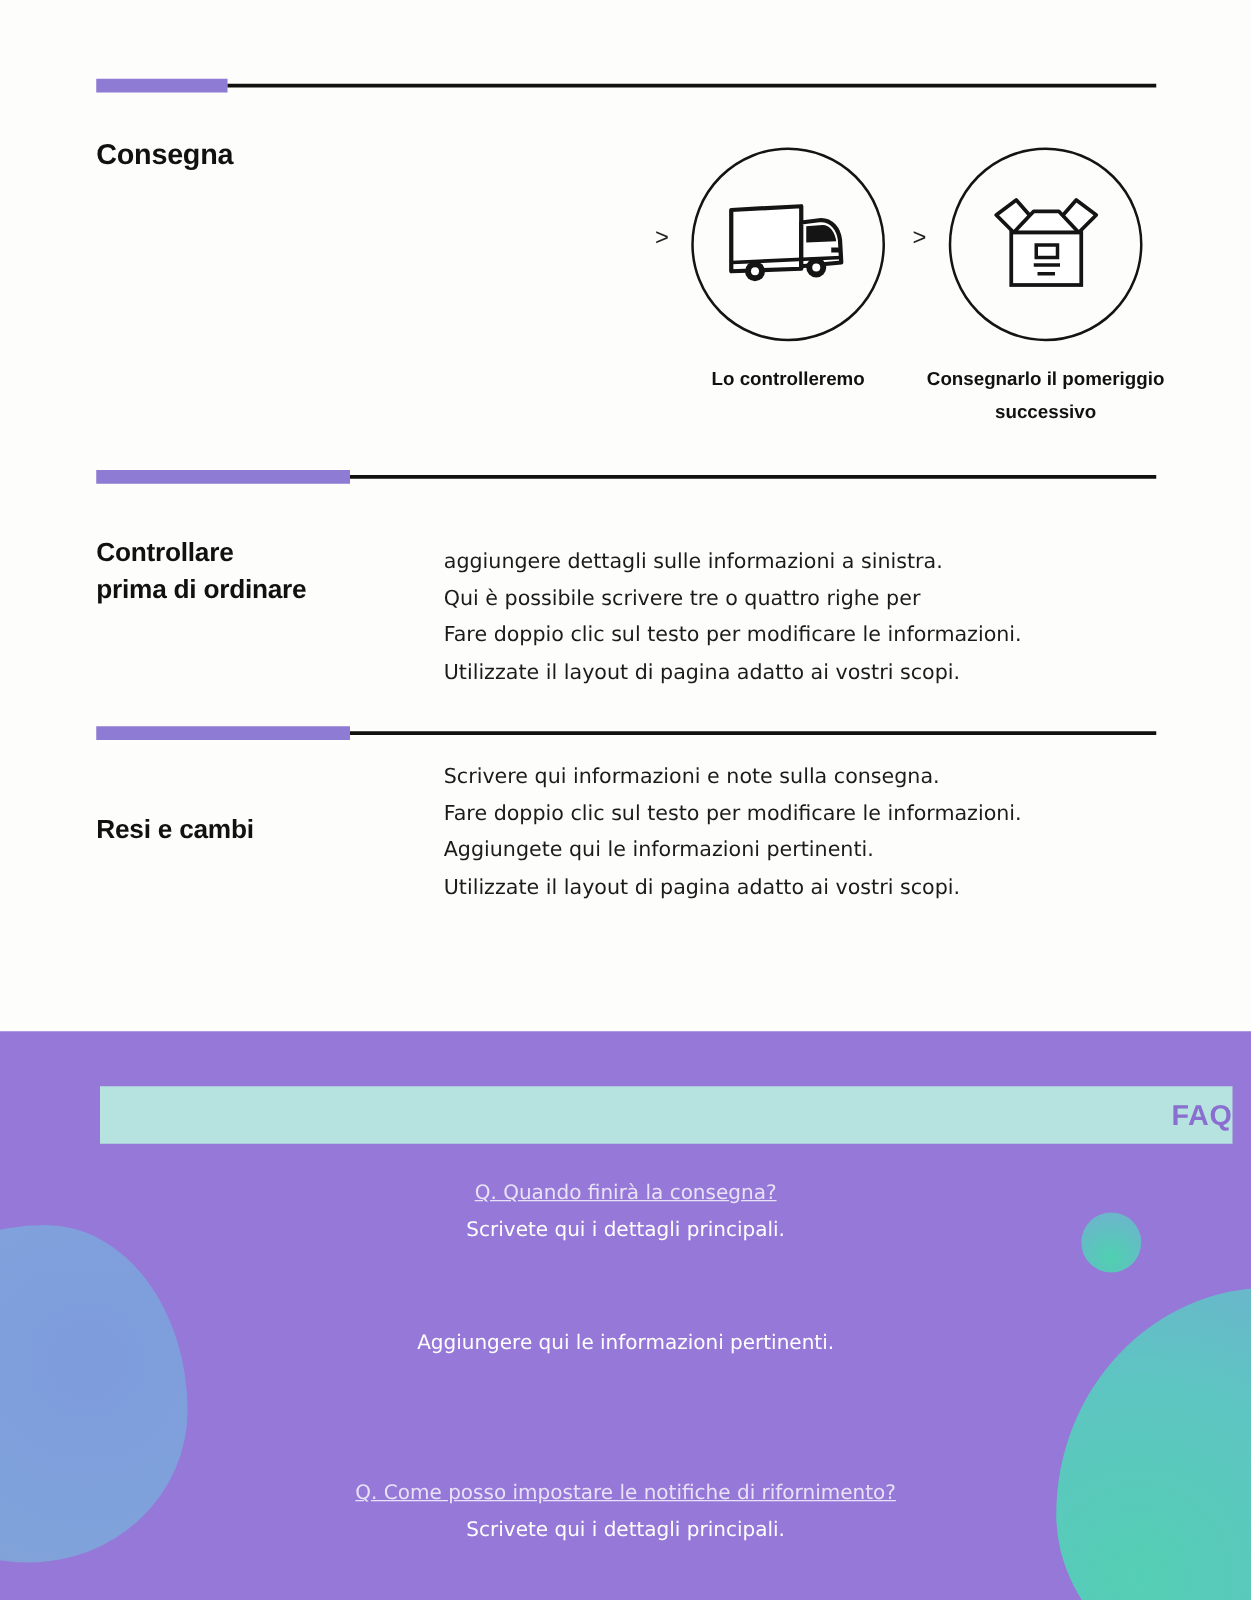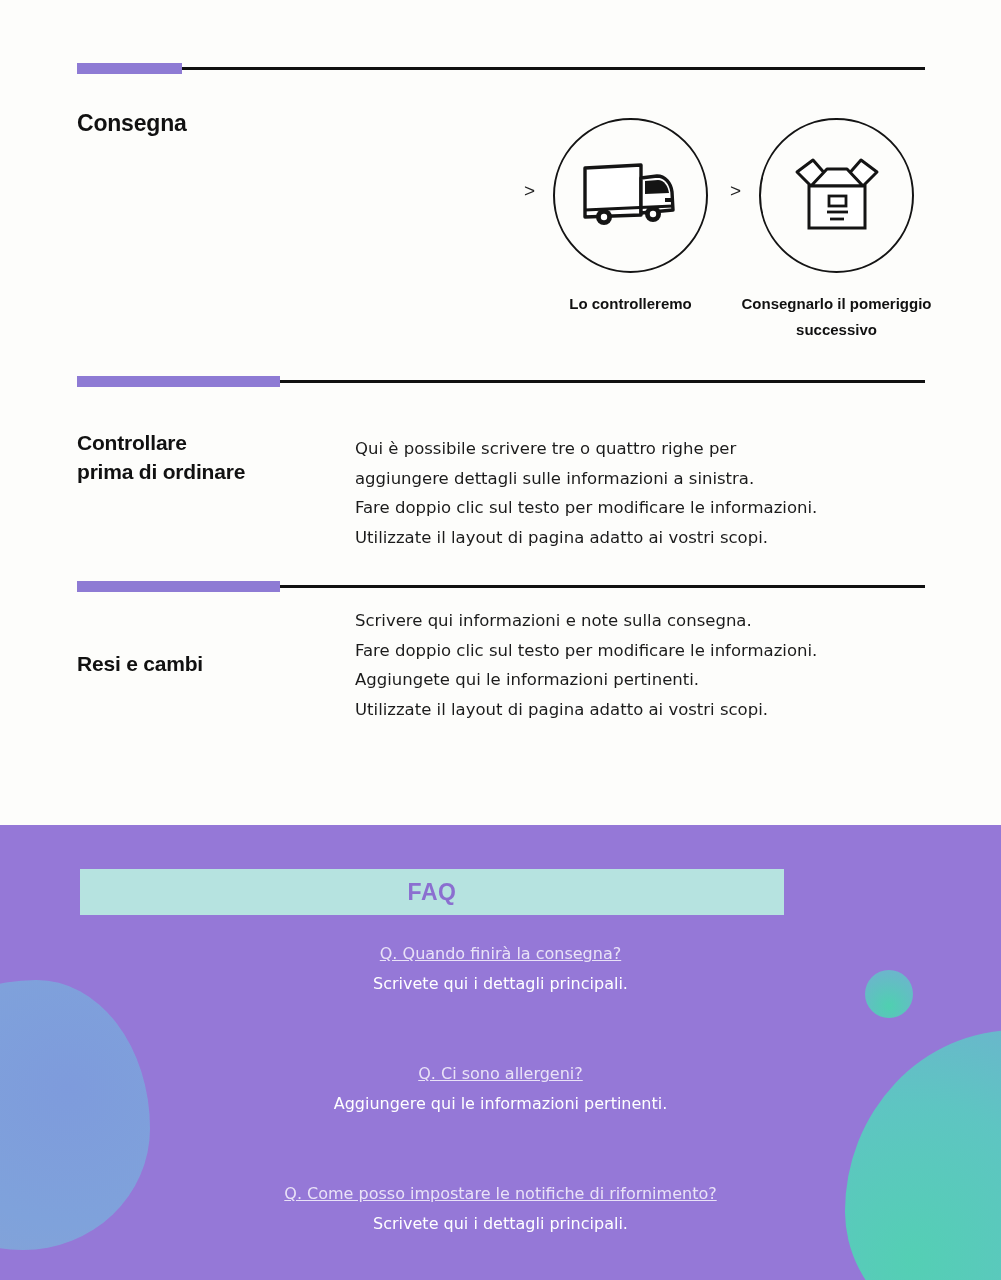--- a/index.html
+++ b/index.html
@@ -100,23 +100,23 @@
     border-radius: 52% 48% 45% 55% / 55% 45% 55% 45%;
   }
   #blob-right-small {
     left: 865px; top: 145px; width: 48px; height: 48px;
     background: radial-gradient(circle at 50% 75%, #4fd0b0 0%, #72b0d2 100%);
     border-radius: 50%;
   }
 
   .faq-head {
     position: absolute; left: 80px; top: 44px;
-    width: 704px; height: 46px;
+    width: 906px; height: 46px;
     background: #b6e3e0;
-    display: flex; align-items: center; justify-content: center;
+    display: flex; align-items: center; justify-content: flex-end;
   }
   .faq-head span {
     font-size: 23px; font-weight: bold; color: #8b6fd0; letter-spacing: 0.5px;
   }
 
   .qa {
     position: absolute; left: 0; width: 1001px; text-align: center;
     font-family: "DejaVu Sans", sans-serif;
   }
   .qa .q { font-size: 16px; color: #e9e2f7; line-height: 30px; text-decoration: underline; }
@@ -190,22 +190,22 @@
       <div class="stub" style="width:203px"></div>
       <div class="line"></div>
     </div>
 
     <div class="sec-title" id="title2">
       <div>Controllare</div>
       <div>prima di ordinare</div>
     </div>
 
     <div class="body-text" id="para1">
+      <div>aggiungere dettagli sulle informazioni a sinistra.</div>
       <div>Qui è possibile scrivere tre o quattro righe per</div>
-      <div>aggiungere dettagli sulle informazioni a sinistra.</div>
       <div>Fare doppio clic sul testo per modificare le informazioni.</div>
       <div>Utilizzate il layout di pagina adatto ai vostri scopi.</div>
     </div>
 
     <div class="rule" id="rule3">
       <div class="stub" style="width:203px"></div>
       <div class="line"></div>
     </div>
 
     <div class="sec-title" id="title3">Resi e cambi</div>
@@ -228,21 +228,20 @@
     <div class="faq-head">
       <span>FAQ</span>
     </div>
 
     <div class="qa" id="qa1">
       <div class="q">Q. Quando finirà la consegna?</div>
       <div class="a">Scrivete qui i dettagli principali.</div>
     </div>
 
     <div class="qa" id="qa2">
-      <div class="q">Q. Ci sono allergeni?</div>
       <div class="a">Aggiungere qui le informazioni pertinenti.</div>
     </div>
 
     <div class="qa" id="qa3">
       <div class="q">Q. Come posso impostare le notifiche di rifornimento?</div>
       <div class="a">Scrivete qui i dettagli principali.</div>
     </div>
 
   </div>
 

